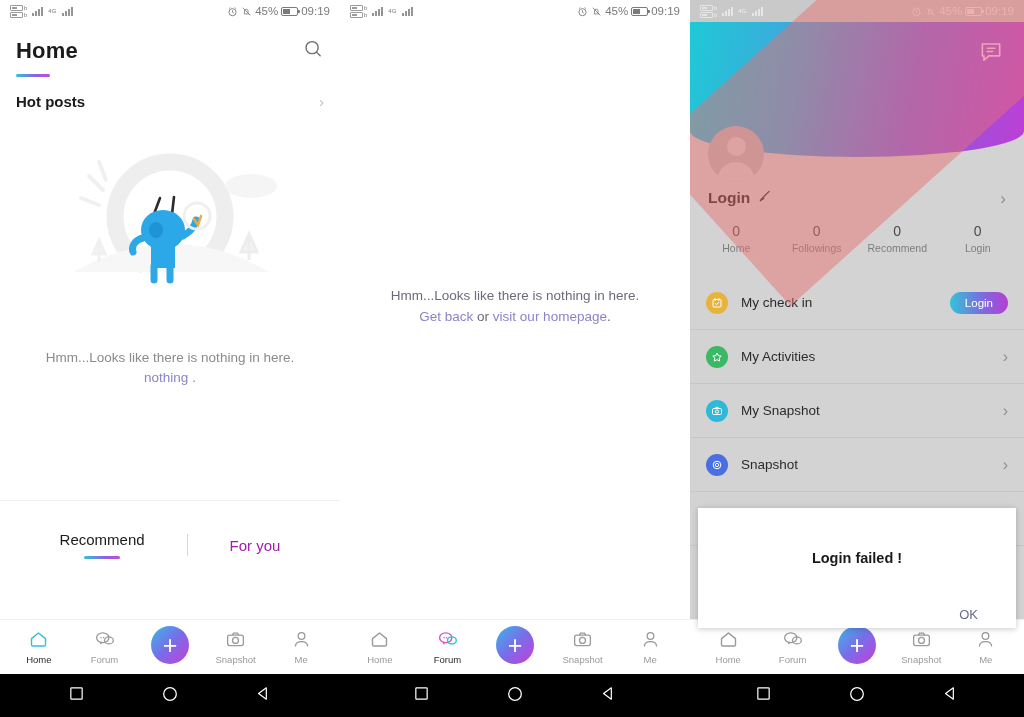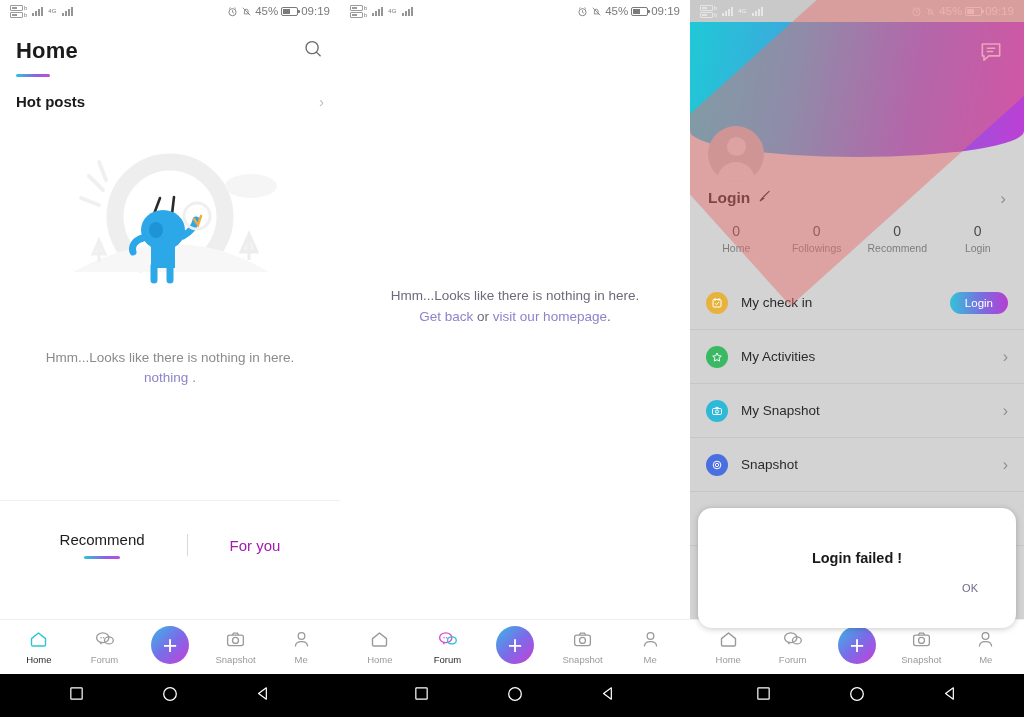--- a/index.html
+++ b/index.html
@@ -163,29 +163,29 @@
     color: #fff; font-size: 12px; flex: 0 0 22px;
   }
   .mi-label { font-size: 13.5px; color: #2b2b2b; }
   .mi-chev { margin-left: auto; color: #8f8f8f; font-size: 16px; line-height: 1; }
   .login-pill {
     margin-left: auto; padding: 5px 15px; border-radius: 12px; color: #fff; font-size: 11.5px;
     background: linear-gradient(90deg,#35c2d8 0%, #7a6ce0 55%, #b73ed2 100%);
   }
   .dialog {
     position: absolute; left: 8px; right: 8px; top: 508px; height: 120px;
-    background: #fff; border-radius: 14px; box-shadow: 0 1px 6px rgba(0,0,0,.22);
+    background: #fff; border-radius: 0; box-shadow: 0 1px 6px rgba(0,0,0,.22);
     z-index: 9;
   }
   .dlg-title {
     text-align: center; font-size: 14.5px; font-weight: 700; color: #1a1a1a; padding-top: 42px;
   }
   .dlg-ok {
-    position: absolute; right: 22px; bottom: 28px;
-    font-size: 11px; color: #6b6b8d; padding: 6px 16px;
+    position: absolute; right: 22px; bottom: 0;
+    font-size: 13px; color: #6b6b8d; padding: 6px 16px;
   }
 
   
   .wm-band {
     position: absolute; inset: 0; z-index: 12; pointer-events: none; overflow: hidden;
   }
   .wm-band::before {
     content: ""; position: absolute; left: -40px; top: 150px;
     width: 640px; height: 210px; background: rgba(233,110,110,.48);
     transform: rotate(-42deg); transform-origin: left top;

